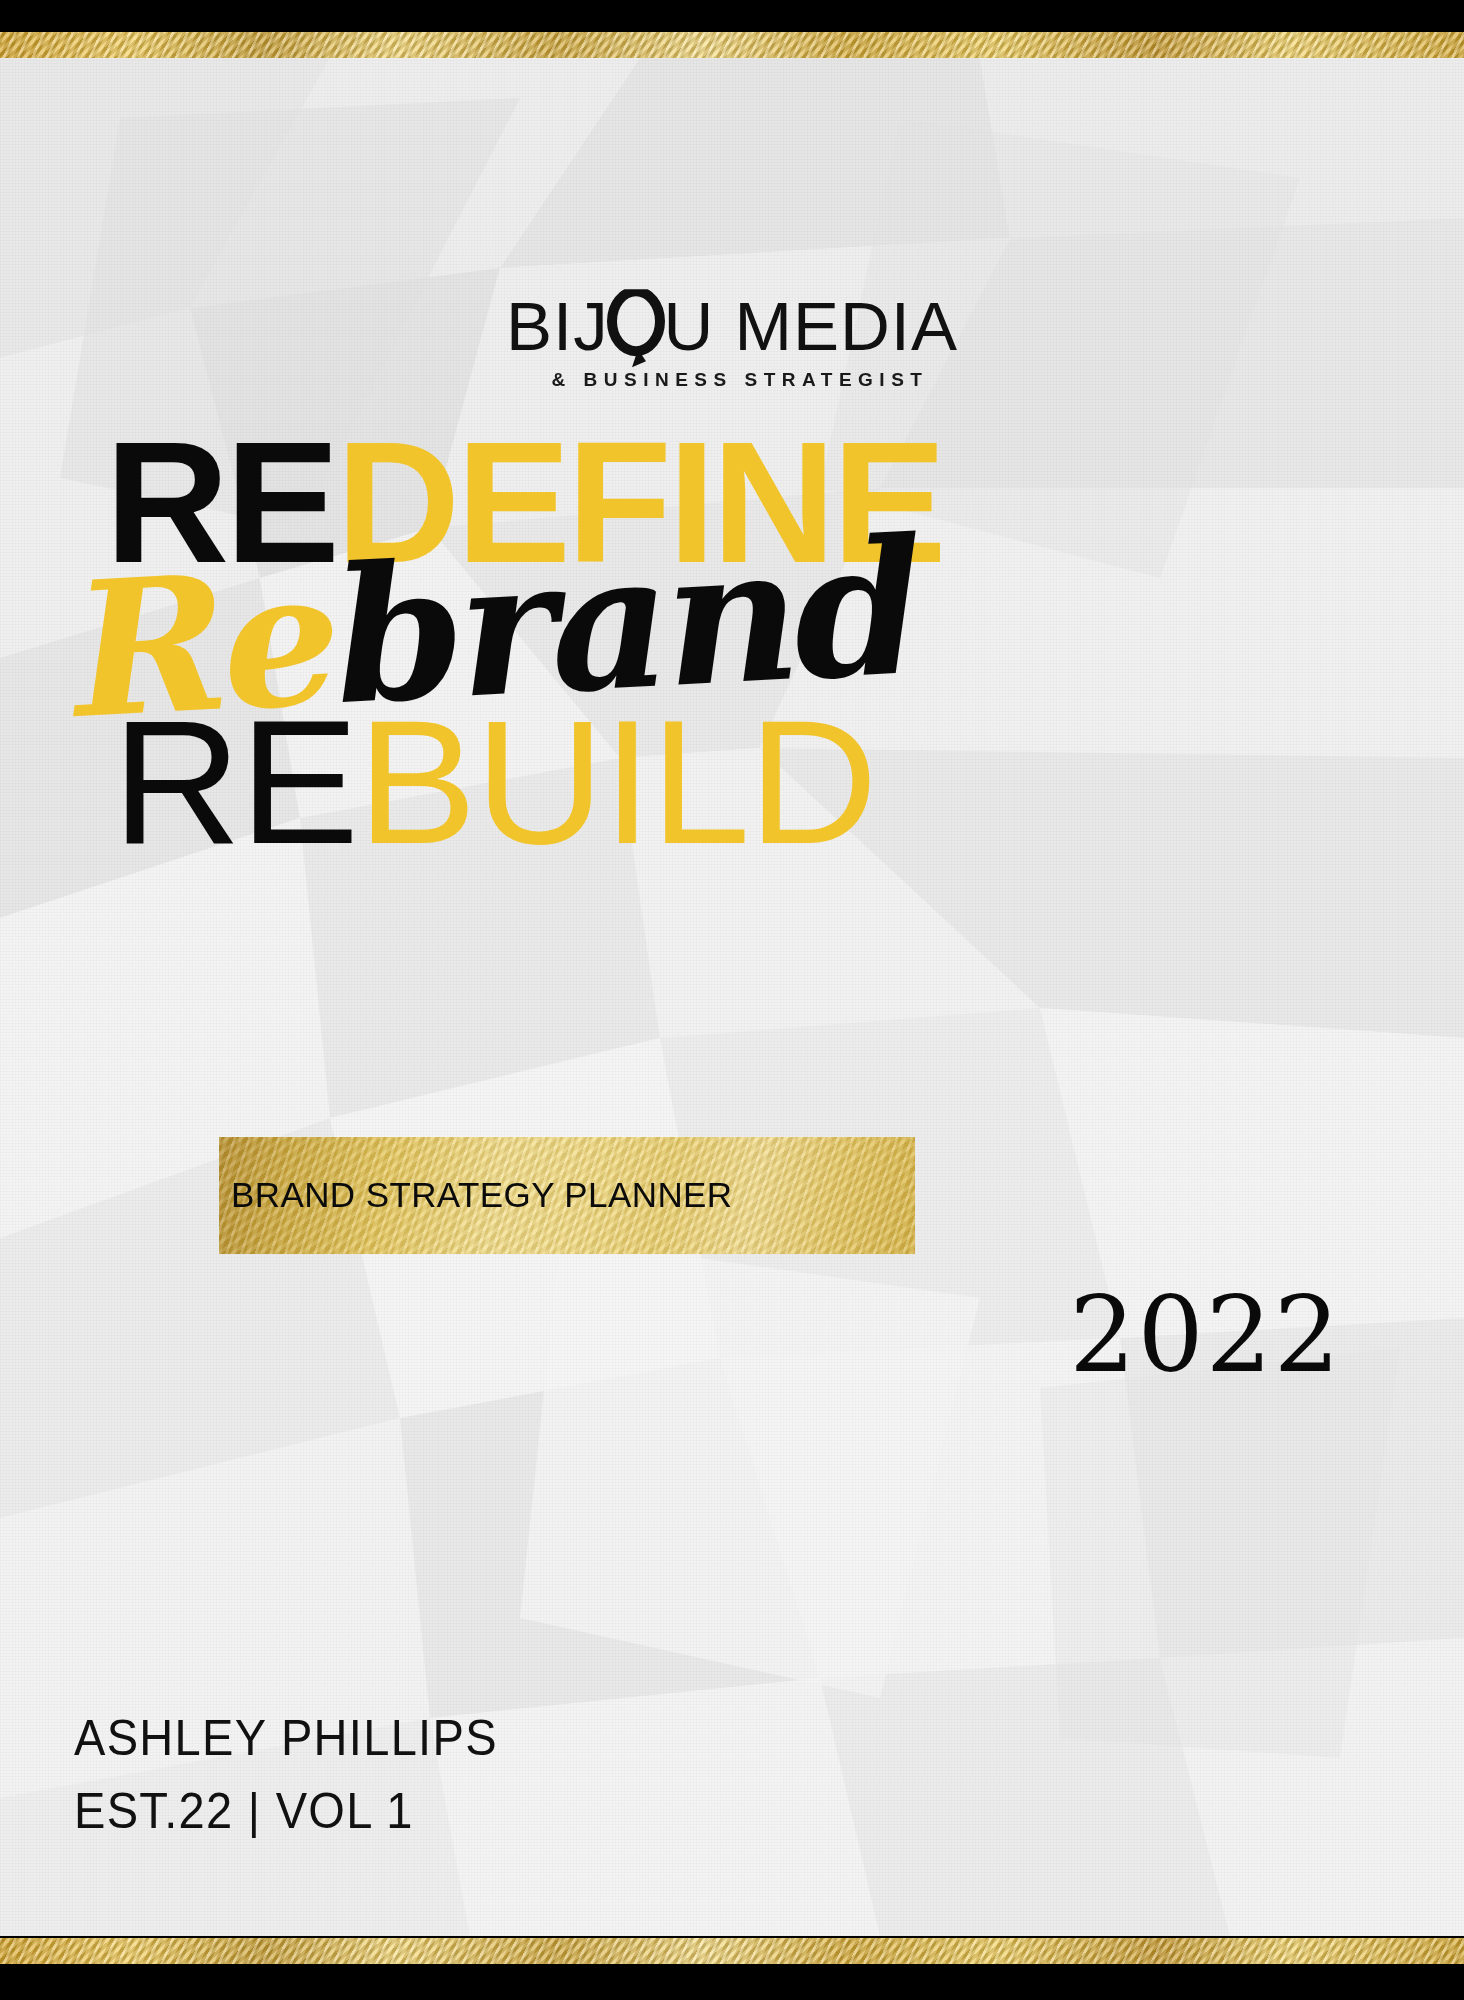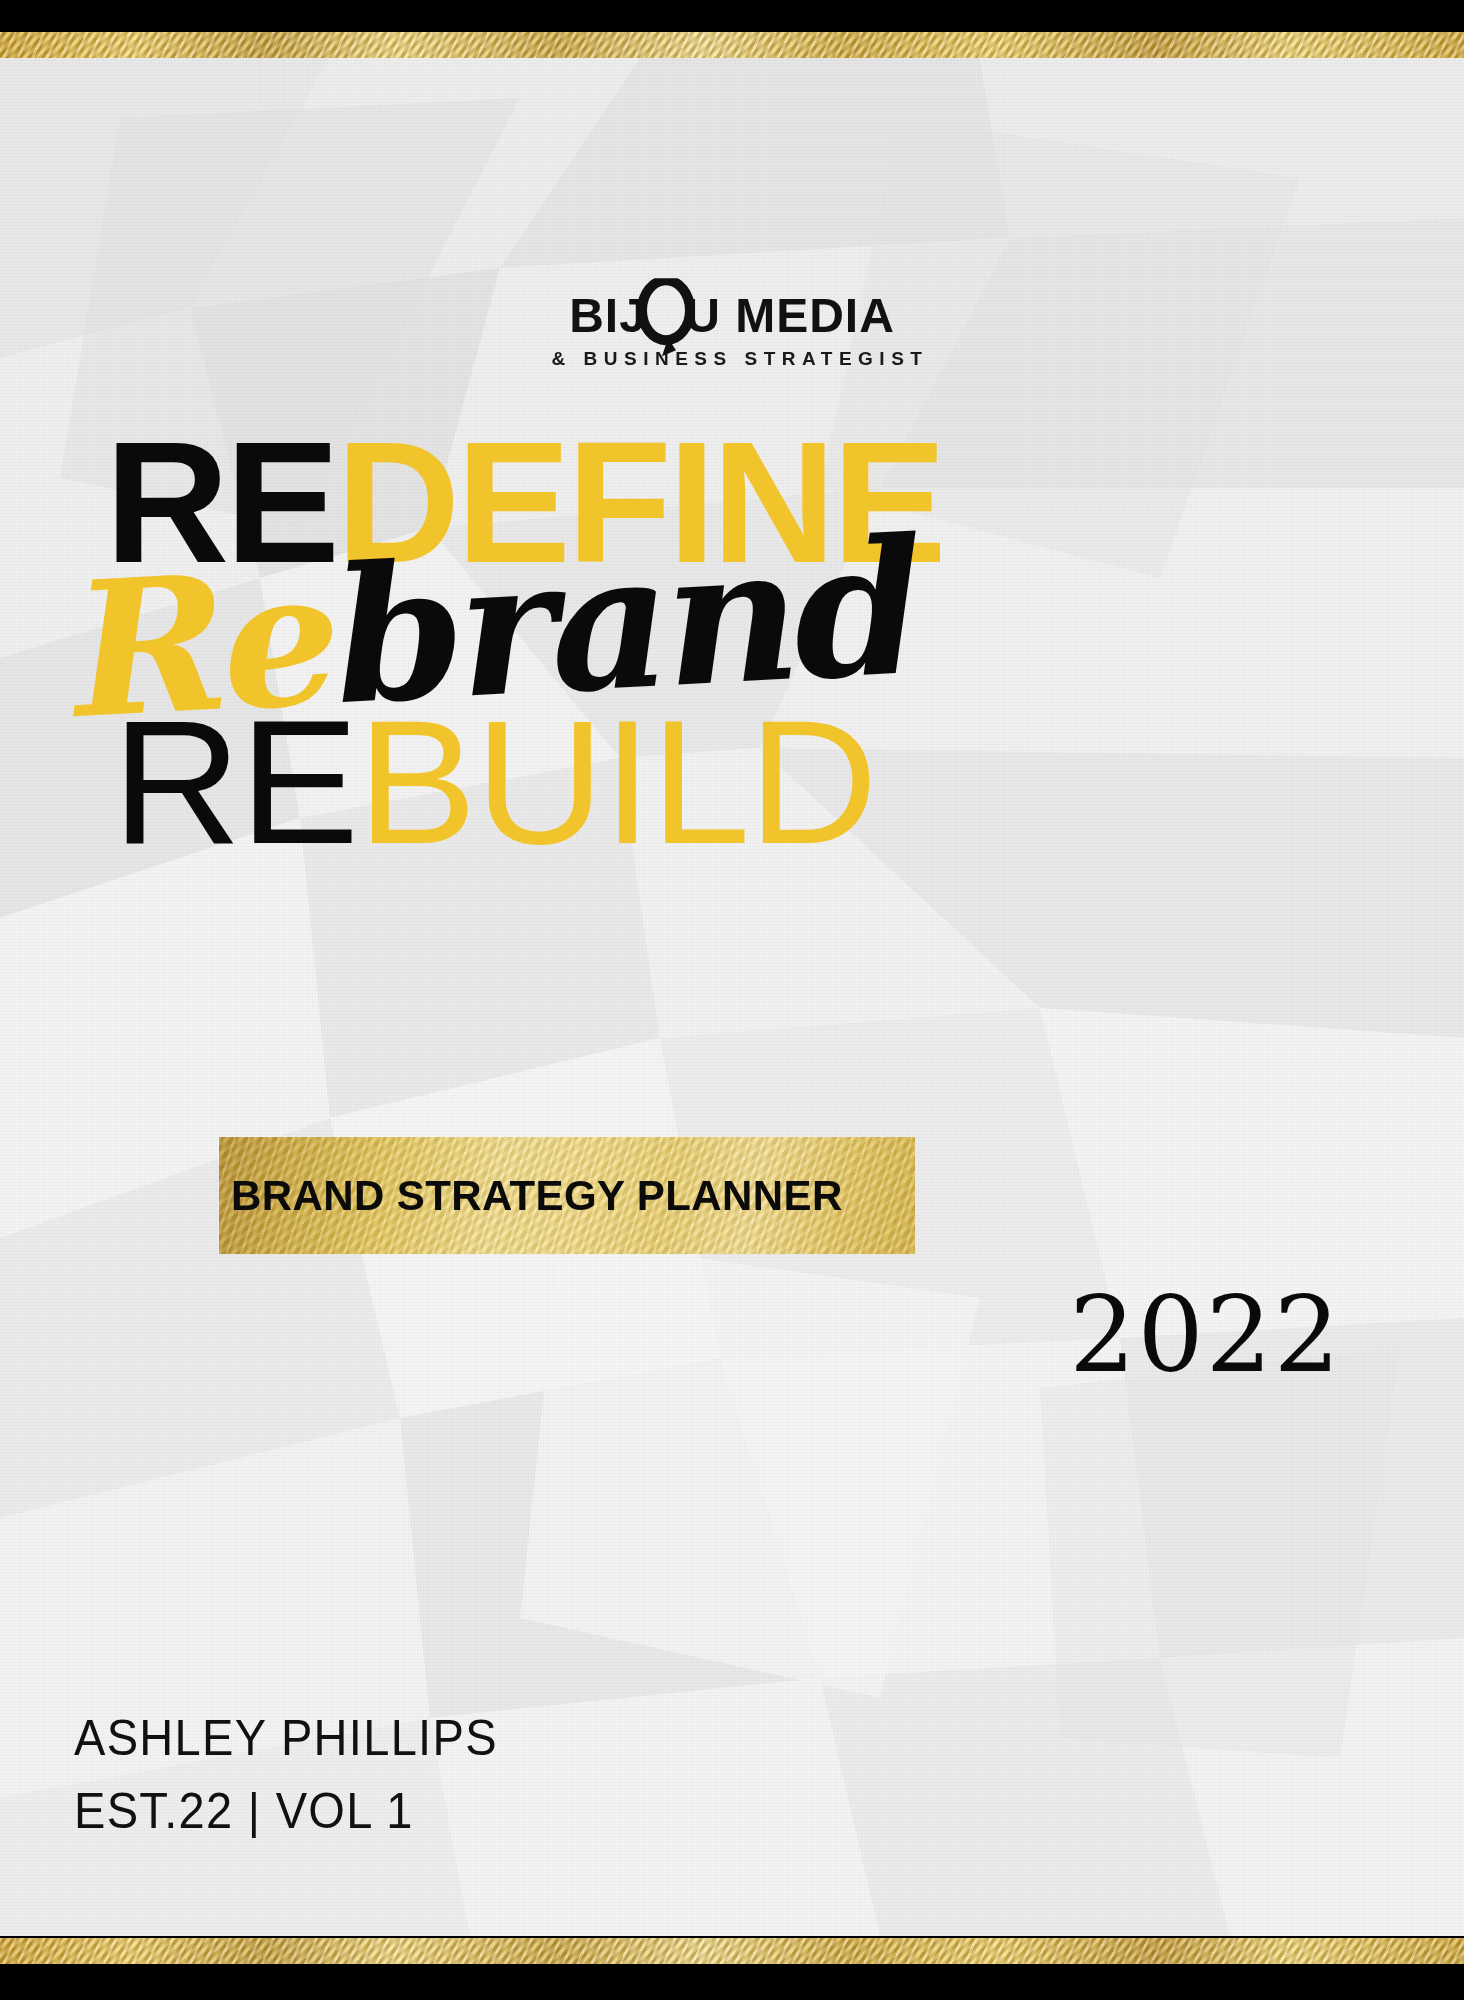--- a/index.html
+++ b/index.html
@@ -62,22 +62,22 @@
   .content{ position:absolute; inset:0; }
 
   
   .logo{
     position:absolute;
     top:292px; left:0; right:0;
     text-align:center;
   }
   .logo-main{
     font-family:"Liberation Sans", sans-serif;
-    font-weight:700;
-    font-size:48px;
+    font-weight:400;
+    font-size:69px;
     letter-spacing:1px;
     color:#111;
     line-height:1;
     display:inline-block;
     white-space:nowrap;
   }
   .logo-main .bulb{ position:relative; display:inline-block; }
   .logo-main .bulb svg{
     position:absolute;
     left:50%; top:50%;
@@ -160,22 +160,22 @@
         #f4e08d 40%, #f3dd85 52%, #ecd271 64%,
         #f3de8e 76%, #e6c862 88%, #d9b646 100%);
     display:flex;
     flex-direction:column;
     justify-content:center;
     padding-left:12px;
     box-sizing:border-box;
   }
   .banner-line{
     font-family:"Liberation Sans", sans-serif;
-    font-weight:700;
-    font-size:42px;
+    font-weight:400;
+    font-size:35px;
     letter-spacing:.4px;
     color:#0b0b0b;
     line-height:1.28;
     white-space:nowrap;
   }
 
   
   .year{
     position:absolute;
     right:122px; top:1283px;

